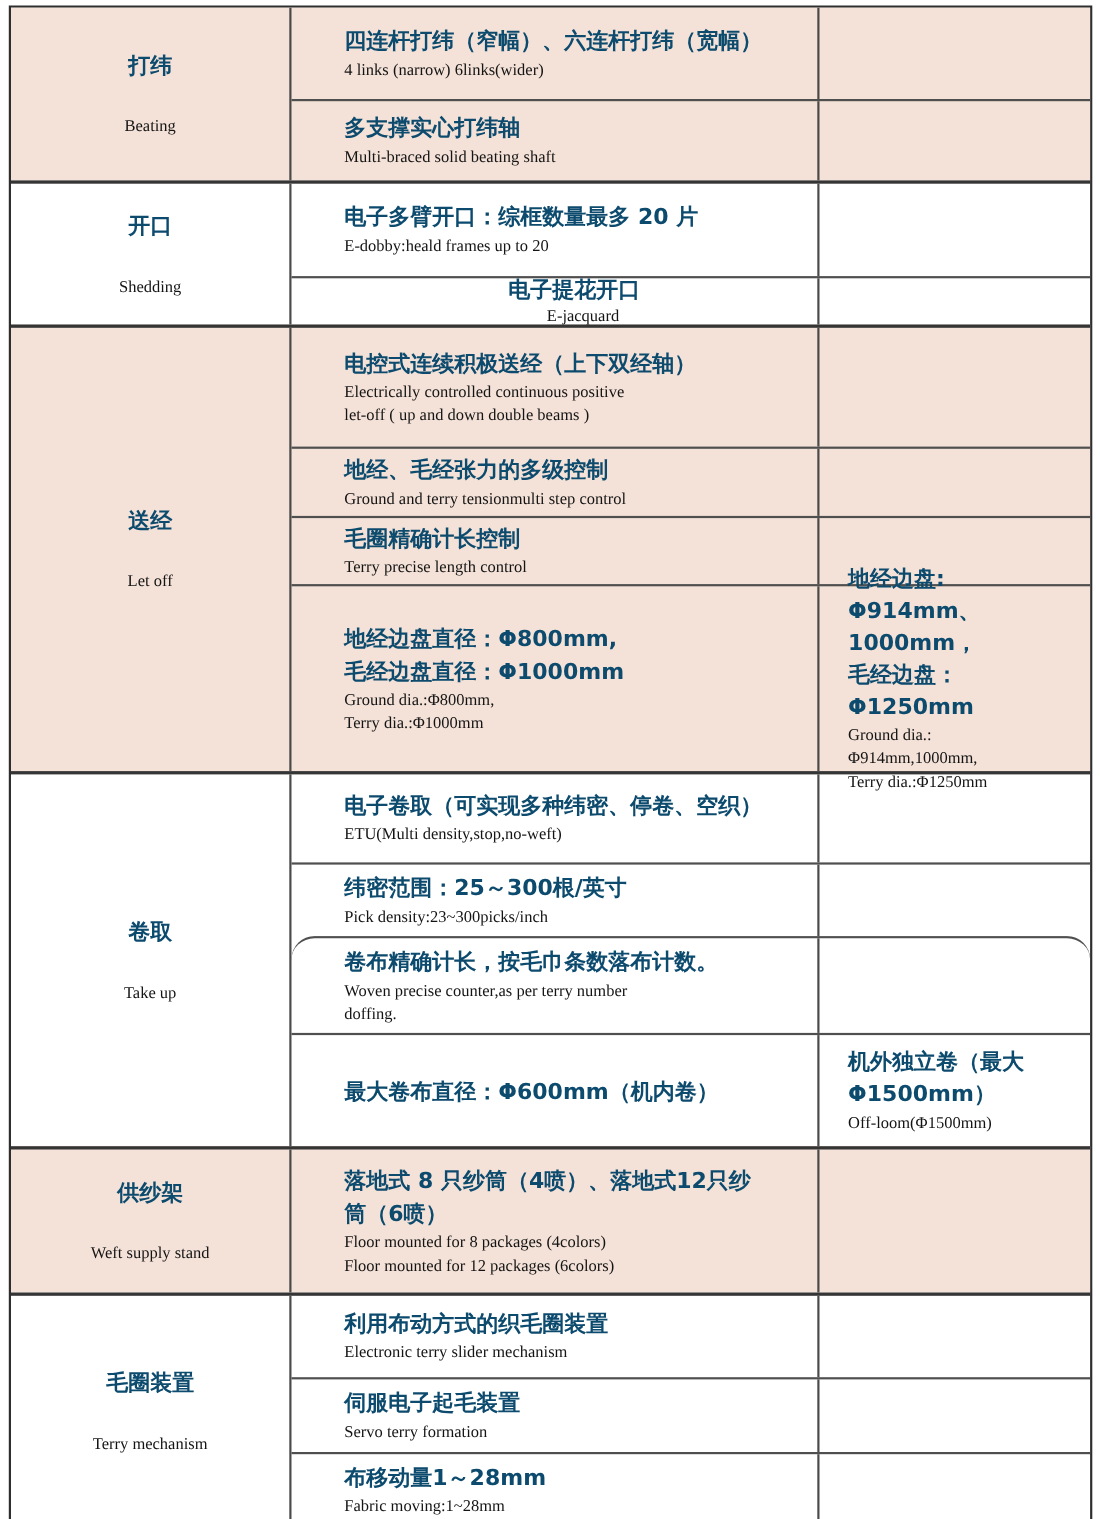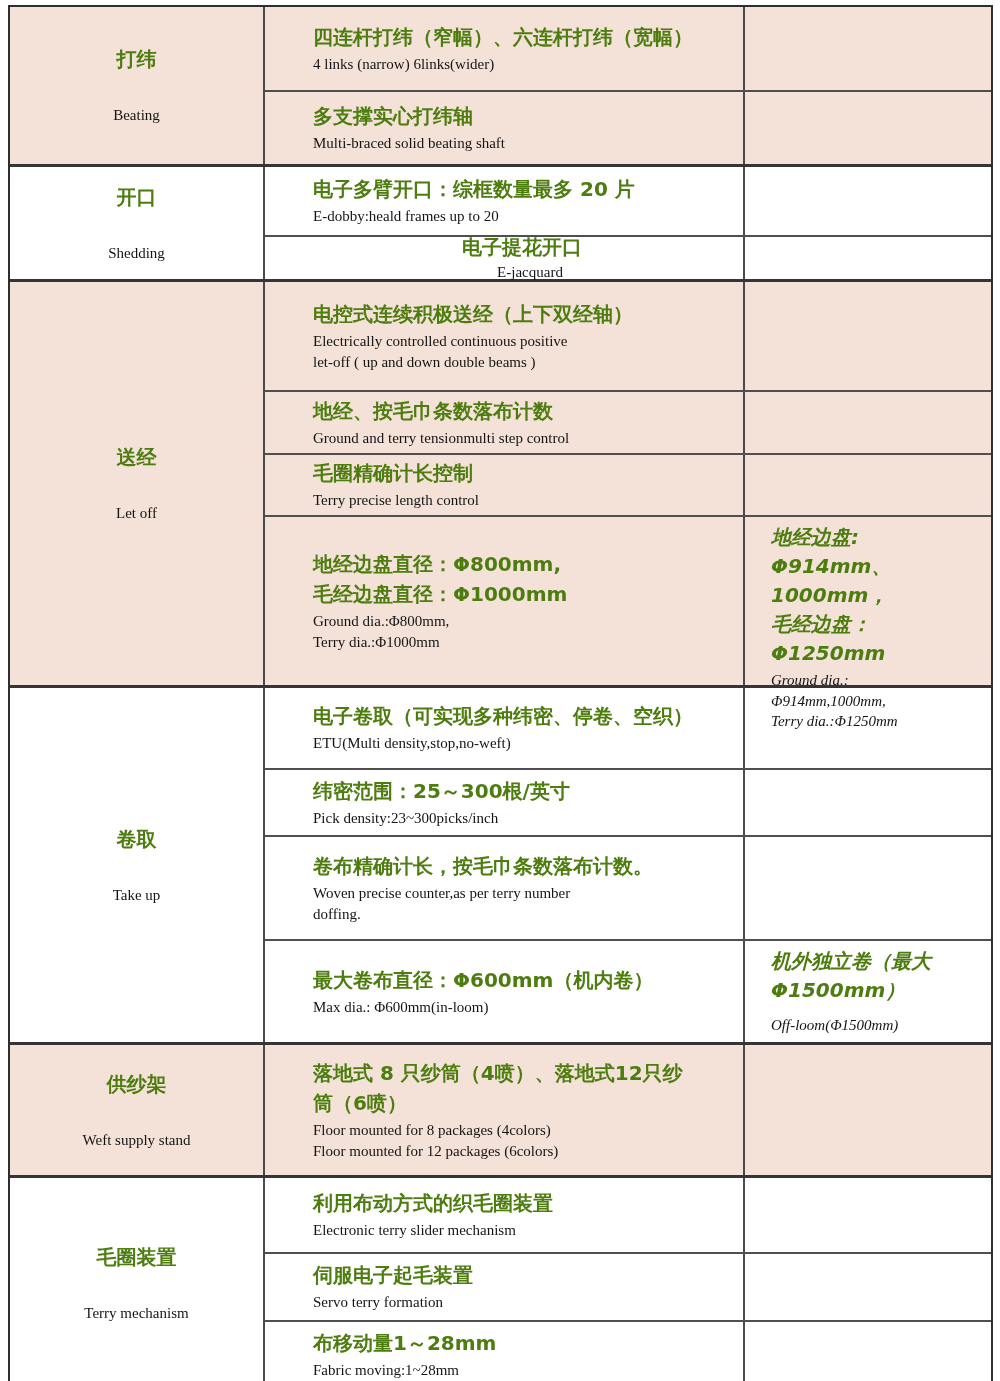--- a/index.html
+++ b/index.html
@@ -37,52 +37,52 @@
   .row:not(:first-child) { border-top: 2px solid #4f4f4f; }
   .main {
     width: 480px; flex: 0 0 480px;
     border-right: 2px solid #4a4a4a;
     padding: 6px 12px 6px 48px;
     display: flex; flex-direction: column; justify-content: center;
   }
   .side {
     flex: 1 1 auto;
     padding: 6px 8px 6px 26px;
-    display: flex; flex-direction: column; justify-content: space-between; font-style: italic;
+    display: flex; flex-direction: column; justify-content: center;
   }
   .zh {
     font-family: "DejaVu Sans", sans-serif;
     font-weight: 700;
     font-size: 20px;
     line-height: 1.5;
     white-space: pre-line;
-    color: #4d7c0f;
+    color: #0c4a6e;
   }
   .en {
     font-family: "Liberation Serif", serif;
     font-weight: 400;
     font-size: 15px;
     line-height: 1.42;
     white-space: pre-line;
     margin-top: 2px;
     color: #141414;
   }
   .side .zh { line-height: 1.45; }
   .side .en { line-height: 1.38; }
   .cat .en { margin-top: 3px; }
   .inline-row .main { flex-direction: column; align-items: center; }
   .inline-row .en { margin: 0 0 0 16px; text-align: center; }
 
   
   .rh-83 { height: 83px; }  .rh-74 { height: 74px; }
-  .rh-71 { height: 68px; }  .rh-44 { height: 44px; }
+  .rh-71 { height: 84px; }  .rh-44 { height: 44px; }
   .rh-108 { height: 108px; }.rh-63 { height: 63px; }
   .rh-62 { height: 62px; }  .rh-170 { height: 170px; }
   .rh-80 { height: 80px; }  .rh-67 { height: 67px; }
-  .rh-104 { height: 104px; }.rh-103 { height: 103px; }
+  .rh-104 { height: 88px; border-radius: 21px; }.rh-103 { height: 103px; }
   .rh-130 { height: 130px; }.rh-68 { height: 68px; }
 </style>
 </head>
 <body>
 
 <div class="spec-table">
 
   <div class="section shaded">
     <div class="cat">
       <div class="zh">打纬</div>
@@ -153,21 +153,21 @@
           <div class="en">Electrically controlled continuous positive
 let-off ( up and down double beams )</div>
         </div>
         <div class="side">
           <div class="zh"></div>
           <div class="en"></div>
         </div>
       </div>
       <div class="row rh-63">
         <div class="main">
-          <div class="zh">地经、按毛巾条数落布计数</div>
+          <div class="zh">地经、毛经张力的多级控制</div>
           <div class="en">Ground and terry tensionmulti step control</div>
         </div>
         <div class="side">
           <div class="zh"></div>
           <div class="en"></div>
         </div>
       </div>
       <div class="row rh-62">
         <div class="main">
           <div class="zh">毛圈精确计长控制</div>
@@ -230,21 +230,20 @@
 doffing.</div>
         </div>
         <div class="side">
           <div class="zh"></div>
           <div class="en"></div>
         </div>
       </div>
       <div class="row rh-103">
         <div class="main">
           <div class="zh">最大卷布直径：Φ600mm（机内卷）</div>
-          <div class="en">Max dia.: Φ600mm(in-loom)</div>
         </div>
         <div class="side">
           <div class="zh">机外独立卷（最大
 Φ1500mm）</div>
           <div class="en">Off-loom(Φ1500mm)</div>
         </div>
       </div>
     </div>
   </div>
 

